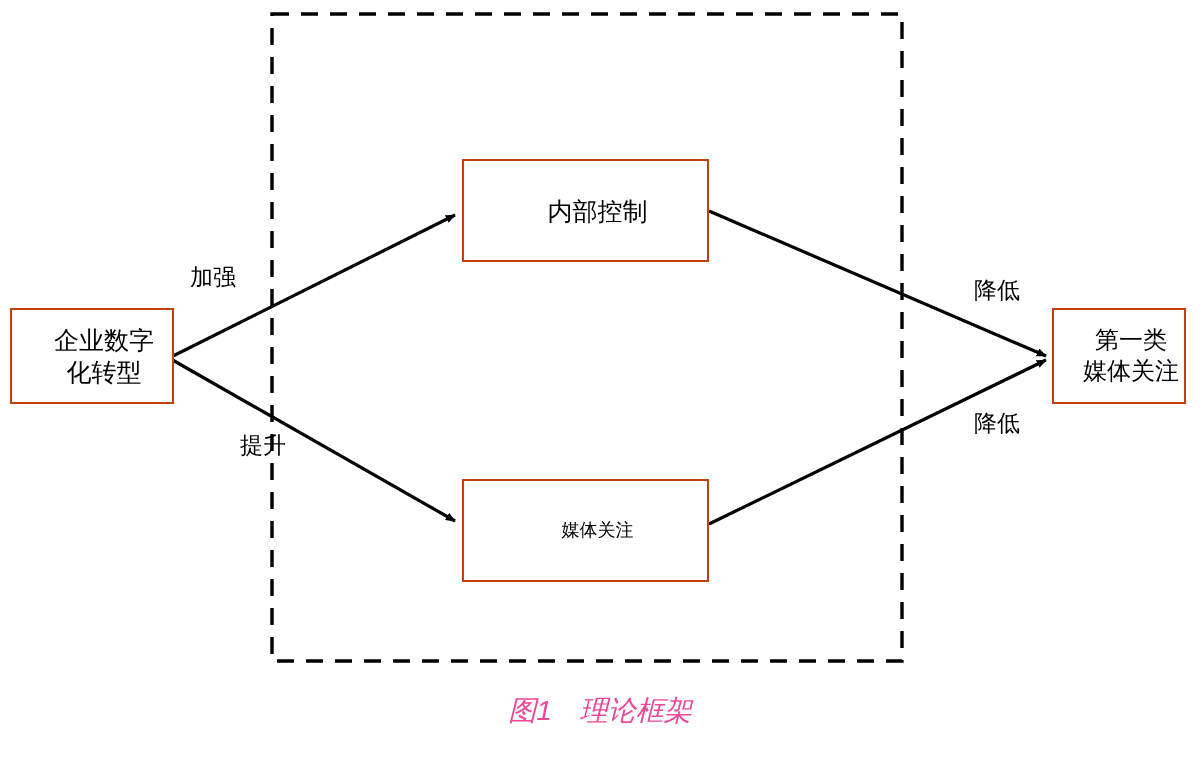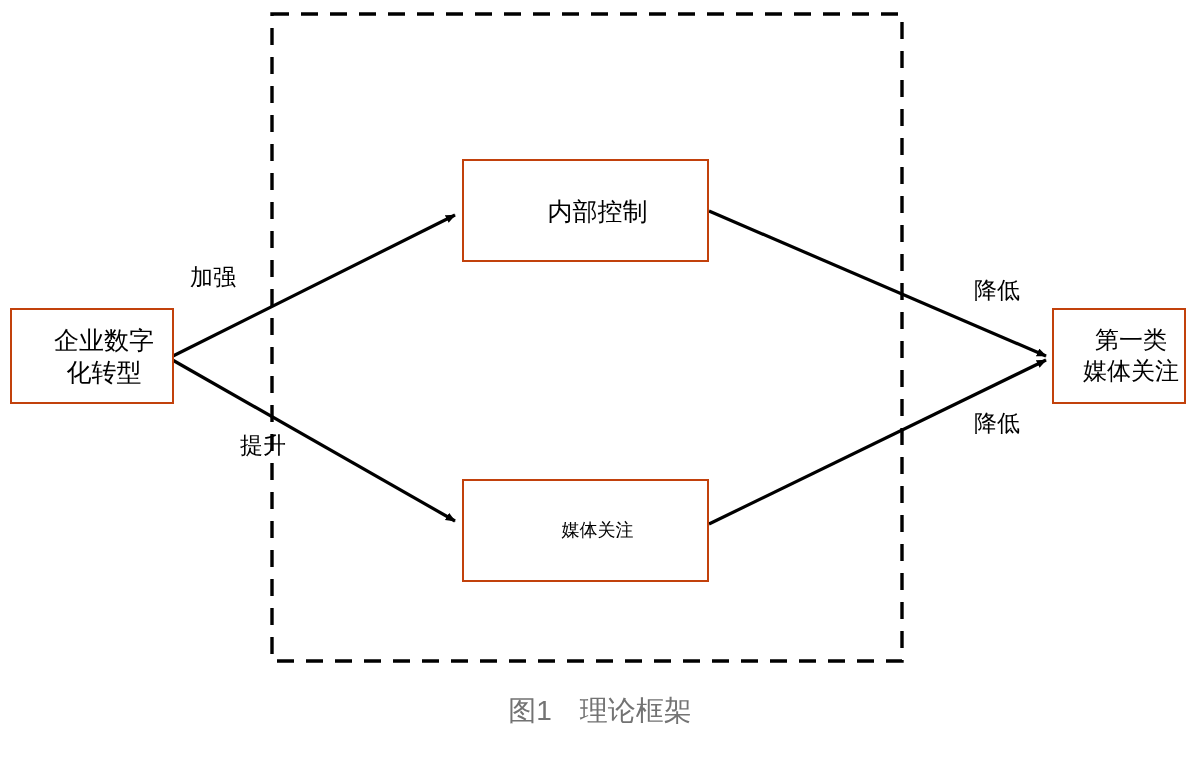--- a/index.html
+++ b/index.html
@@ -87,21 +87,22 @@
   #edge-label-reduce-bottom { left: 974px; top: 408px; }
 
   
   #figure-caption {
     position: absolute;
     left: 0;
     top: 692px;
     width: 1200px;
     text-align: center;
     font-size: 28px;
-    color: #737373;
+    color: #ec4899;
+    font-style: italic;
   }
 </style>
 </head>
 <body>
 
 <div id="canvas">
 
   <svg id="diagram-svg" viewBox="0 0 1200 781" xmlns="http://www.w3.org/2000/svg">
     <defs>
       <marker id="arrowhead" markerWidth="11" markerHeight="11" refX="9.2" refY="4.2" orient="auto" markerUnits="userSpaceOnUse">

